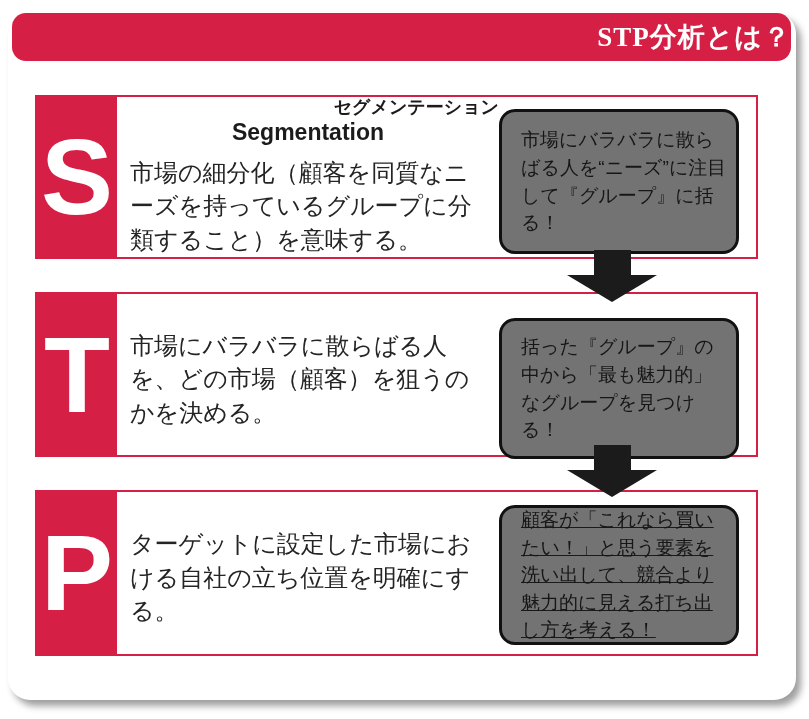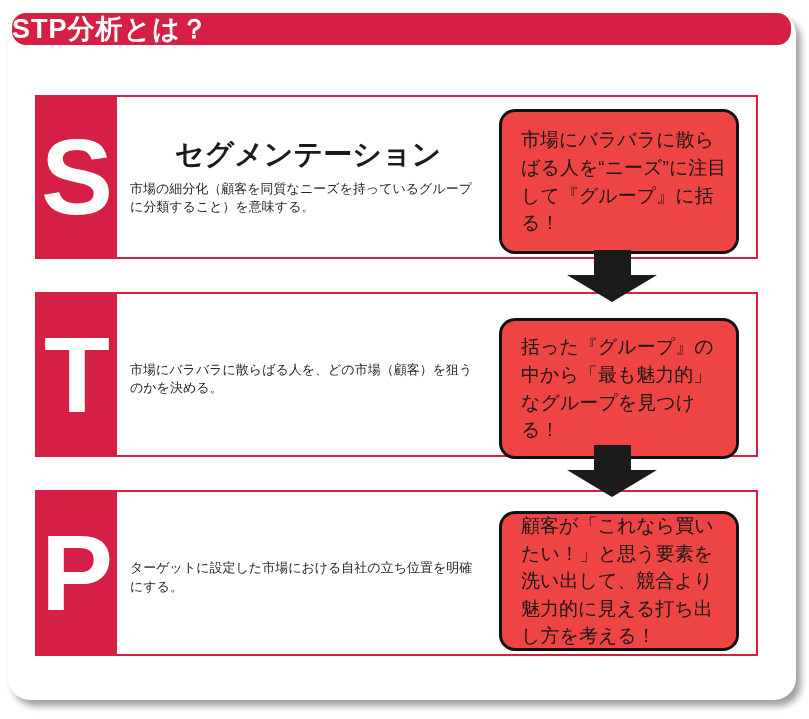--- a/index.html
+++ b/index.html
@@ -19,26 +19,27 @@
     position:absolute;
     left:8px; top:12px;
     width:788px; height:688px;
     background:#ffffff;
     border-radius:22px;
     box-shadow:5px 6px 7px rgba(0,0,0,0.38);
   }
   .header{
     position:absolute;
     left:4px; top:1px;
-    width:779px; height:32px;
+    width:779px; height:48px;
     background:var(--accent);
     border-radius:14px;
     display:flex;
     align-items:center;
-    justify-content:flex-start;
+    justify-content:flex-end;
+    font-family:Liberation Serif, serif;
   }
   .header-title{
     color:#ffffff;
     font-size:27px;
     font-weight:bold;
     letter-spacing:1px;
   }
   .row{
     position:absolute;
     left:27px;
@@ -65,54 +66,54 @@
   }
   .texts{
     position:absolute;
     left:80px; top:0; bottom:0;
     width:382px;
     display:flex;
     flex-direction:column;
     justify-content:center;
   }
   .title-ja{
-    text-align:center;
-    font-size:29px;
+    text-align:right;
+    font-size:18px;
     font-weight:bold;
     line-height:1.15;
   }
   .title-en{
     text-align:center;
     font-size:23px;
     font-weight:bold;
     line-height:1.2;
     margin-top:1px;
   }
   .description{
     margin-top:9px;
     padding-left:13px;
     width:368px;
-    font-size:13px;
+    font-size:24px;
     line-height:1.4;
     color:#242424;
   }
   .callout{
     position:absolute;
     left:462px;
     width:240px;
-    background:#ef4444;
+    background:#737373;
     border:3px solid #111111;
     border-radius:16px;
     display:flex;
     align-items:center;
     z-index:2;
   }
   .row.r1 .callout{top:12px;height:145px;}
   .row.r2 .callout{top:24px;height:141px;}
-  .row.r3 .callout{top:19px;height:140px;}
+  .row.r3 .callout{top:13px;height:140px;text-decoration:underline;}
   .callout-text{
     padding:6px 6px 6px 19px;
     font-size:19px;
     line-height:1.45;
     color:#161616;
   }
   .down-arrow{
     position:absolute;
     left:559px;
     width:90px;
@@ -139,20 +140,21 @@
 <div class="card">
 
   <div class="header">
     <div class="header-title">STP分析とは？</div>
   </div>
 
   <div class="row r1">
     <div class="letter-badge">S</div>
     <div class="texts">
       <div class="title-ja">セグメンテーション</div>
+      <div class="title-en">Segmentation</div>
       <div class="description">市場の細分化（顧客を同質なニーズを持っているグループに分類すること）を意味する。</div>
     </div>
     <div class="callout">
       <div class="callout-text">市場にバラバラに散らばる人を“ニーズ”に注目して『グループ』に括る！</div>
     </div>
   </div>
 
   <div class="down-arrow a1">
     <div class="arrow-stem"></div>
     <div class="arrow-head"></div>

